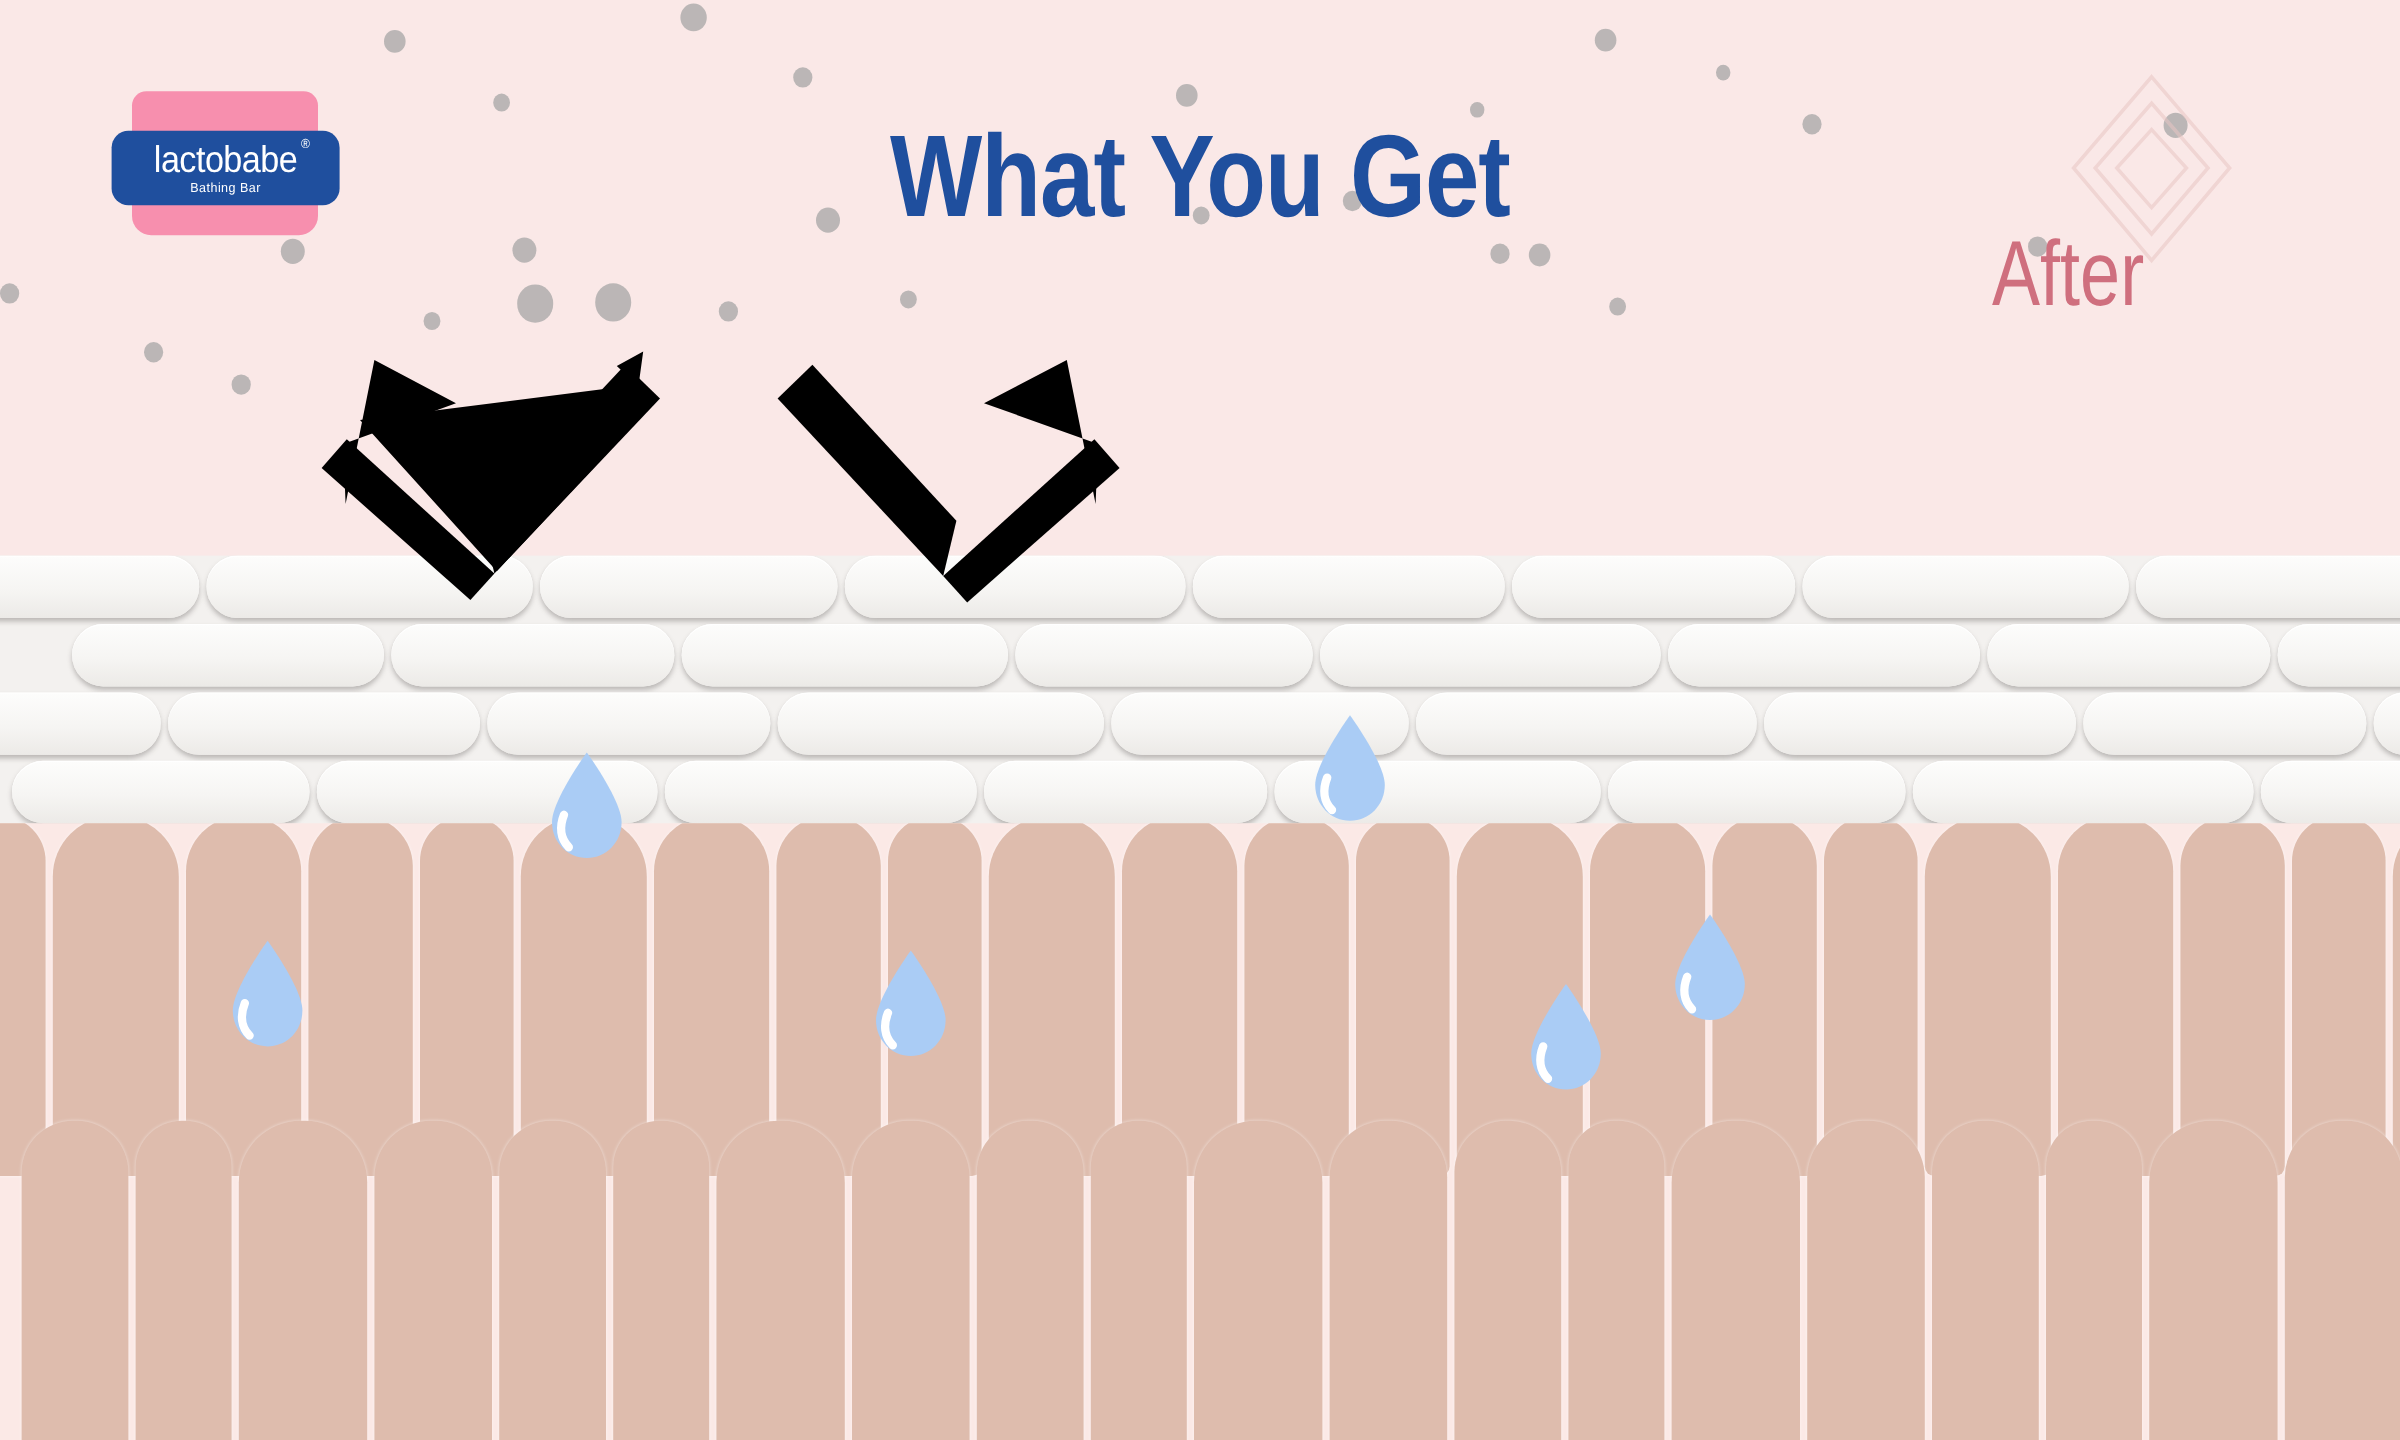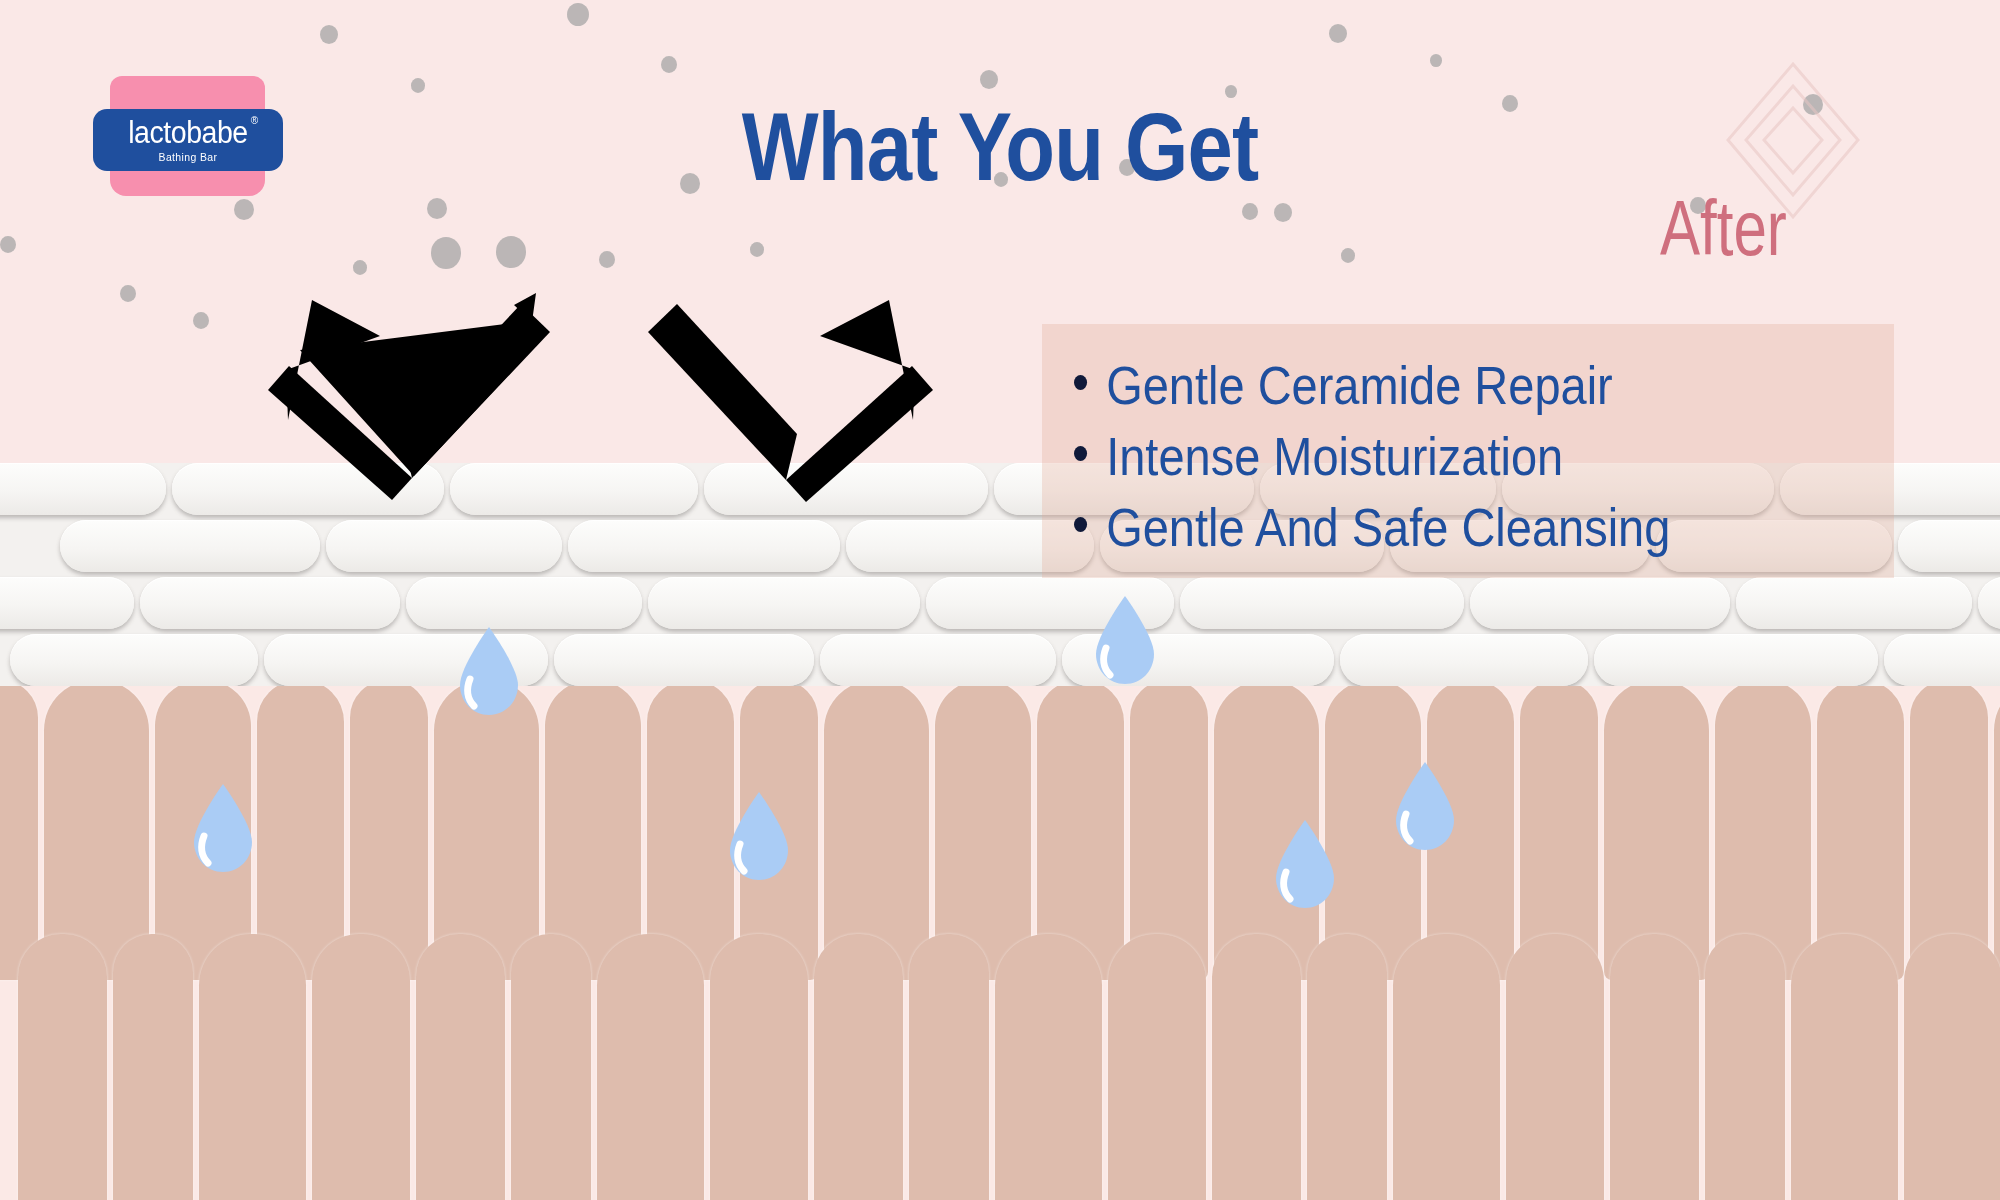--- a/index.html
+++ b/index.html
@@ -325,36 +325,20 @@
         <div class="cell" style="left: 1307px; width: 80px; top: 0px; height: 290px; border-radius: 38.4px 38.4px 8px 8px;"></div>
         <div class="cell" style="left: 1393px; width: 107px; top: 0px; height: 290px; border-radius: 51.36px 51.36px 8px 8px;"></div>
         <div class="cell" style="left: 1506px; width: 98px; top: 0px; height: 290px; border-radius: 47.04px 47.04px 8px 8px;"></div>
         <div class="cell" style="left: 1610px; width: 89px; top: 0px; height: 290px; border-radius: 42.72px 42.72px 8px 8px;"></div>
         <div class="cell" style="left: 1705px; width: 80px; top: 0px; height: 290px; border-radius: 38.4px 38.4px 8px 8px;"></div>
         <div class="cell" style="left: 1791px; width: 107px; top: 0px; height: 290px; border-radius: 51.36px 51.36px 8px 8px;"></div>
         <div class="cell" style="left: 1904px; width: 98px; top: 0px; height: 290px; border-radius: 47.04px 47.04px 8px 8px;"></div>
       </div>
     </div>
 
-  <div id="benefits-panel">
-    <ul>
-      <li>
-        <span class="bullet"></span>
-        <span>Gentle Ceramide Repair</span>
-      </li>
-      <li>
-        <span class="bullet"></span>
-        <span>Intense Moisturization</span>
-      </li>
-      <li>
-        <span class="bullet"></span>
-        <span>Gentle And Safe Cleansing</span>
-      </li>
-    </ul>
-  </div>
 
   <svg id="arrows" viewBox="0 0 2000 1200">
 
     <path fill="#000000" d="M414 476 L546 335 L514 305 L536 293 L529 344 L505 324 L300 350 Z"></path>
     <path fill="#000000" d="M412 478 L550 332 L521 304 L401 432 Z"></path>
     <path fill="#000000" d="M412 478 L289 366 L268 390 L392 500 Z"></path>
     <path fill="#000000" d="M286 370 L380 336 L312 300 L288 420 Z"></path>
 
     <path fill="#000000" d="M786 480 L648 332 L677 304 L797 434 Z"></path>
     <path fill="#000000" d="M786 480 L912 366 L933 390 L806 502 Z"></path>

